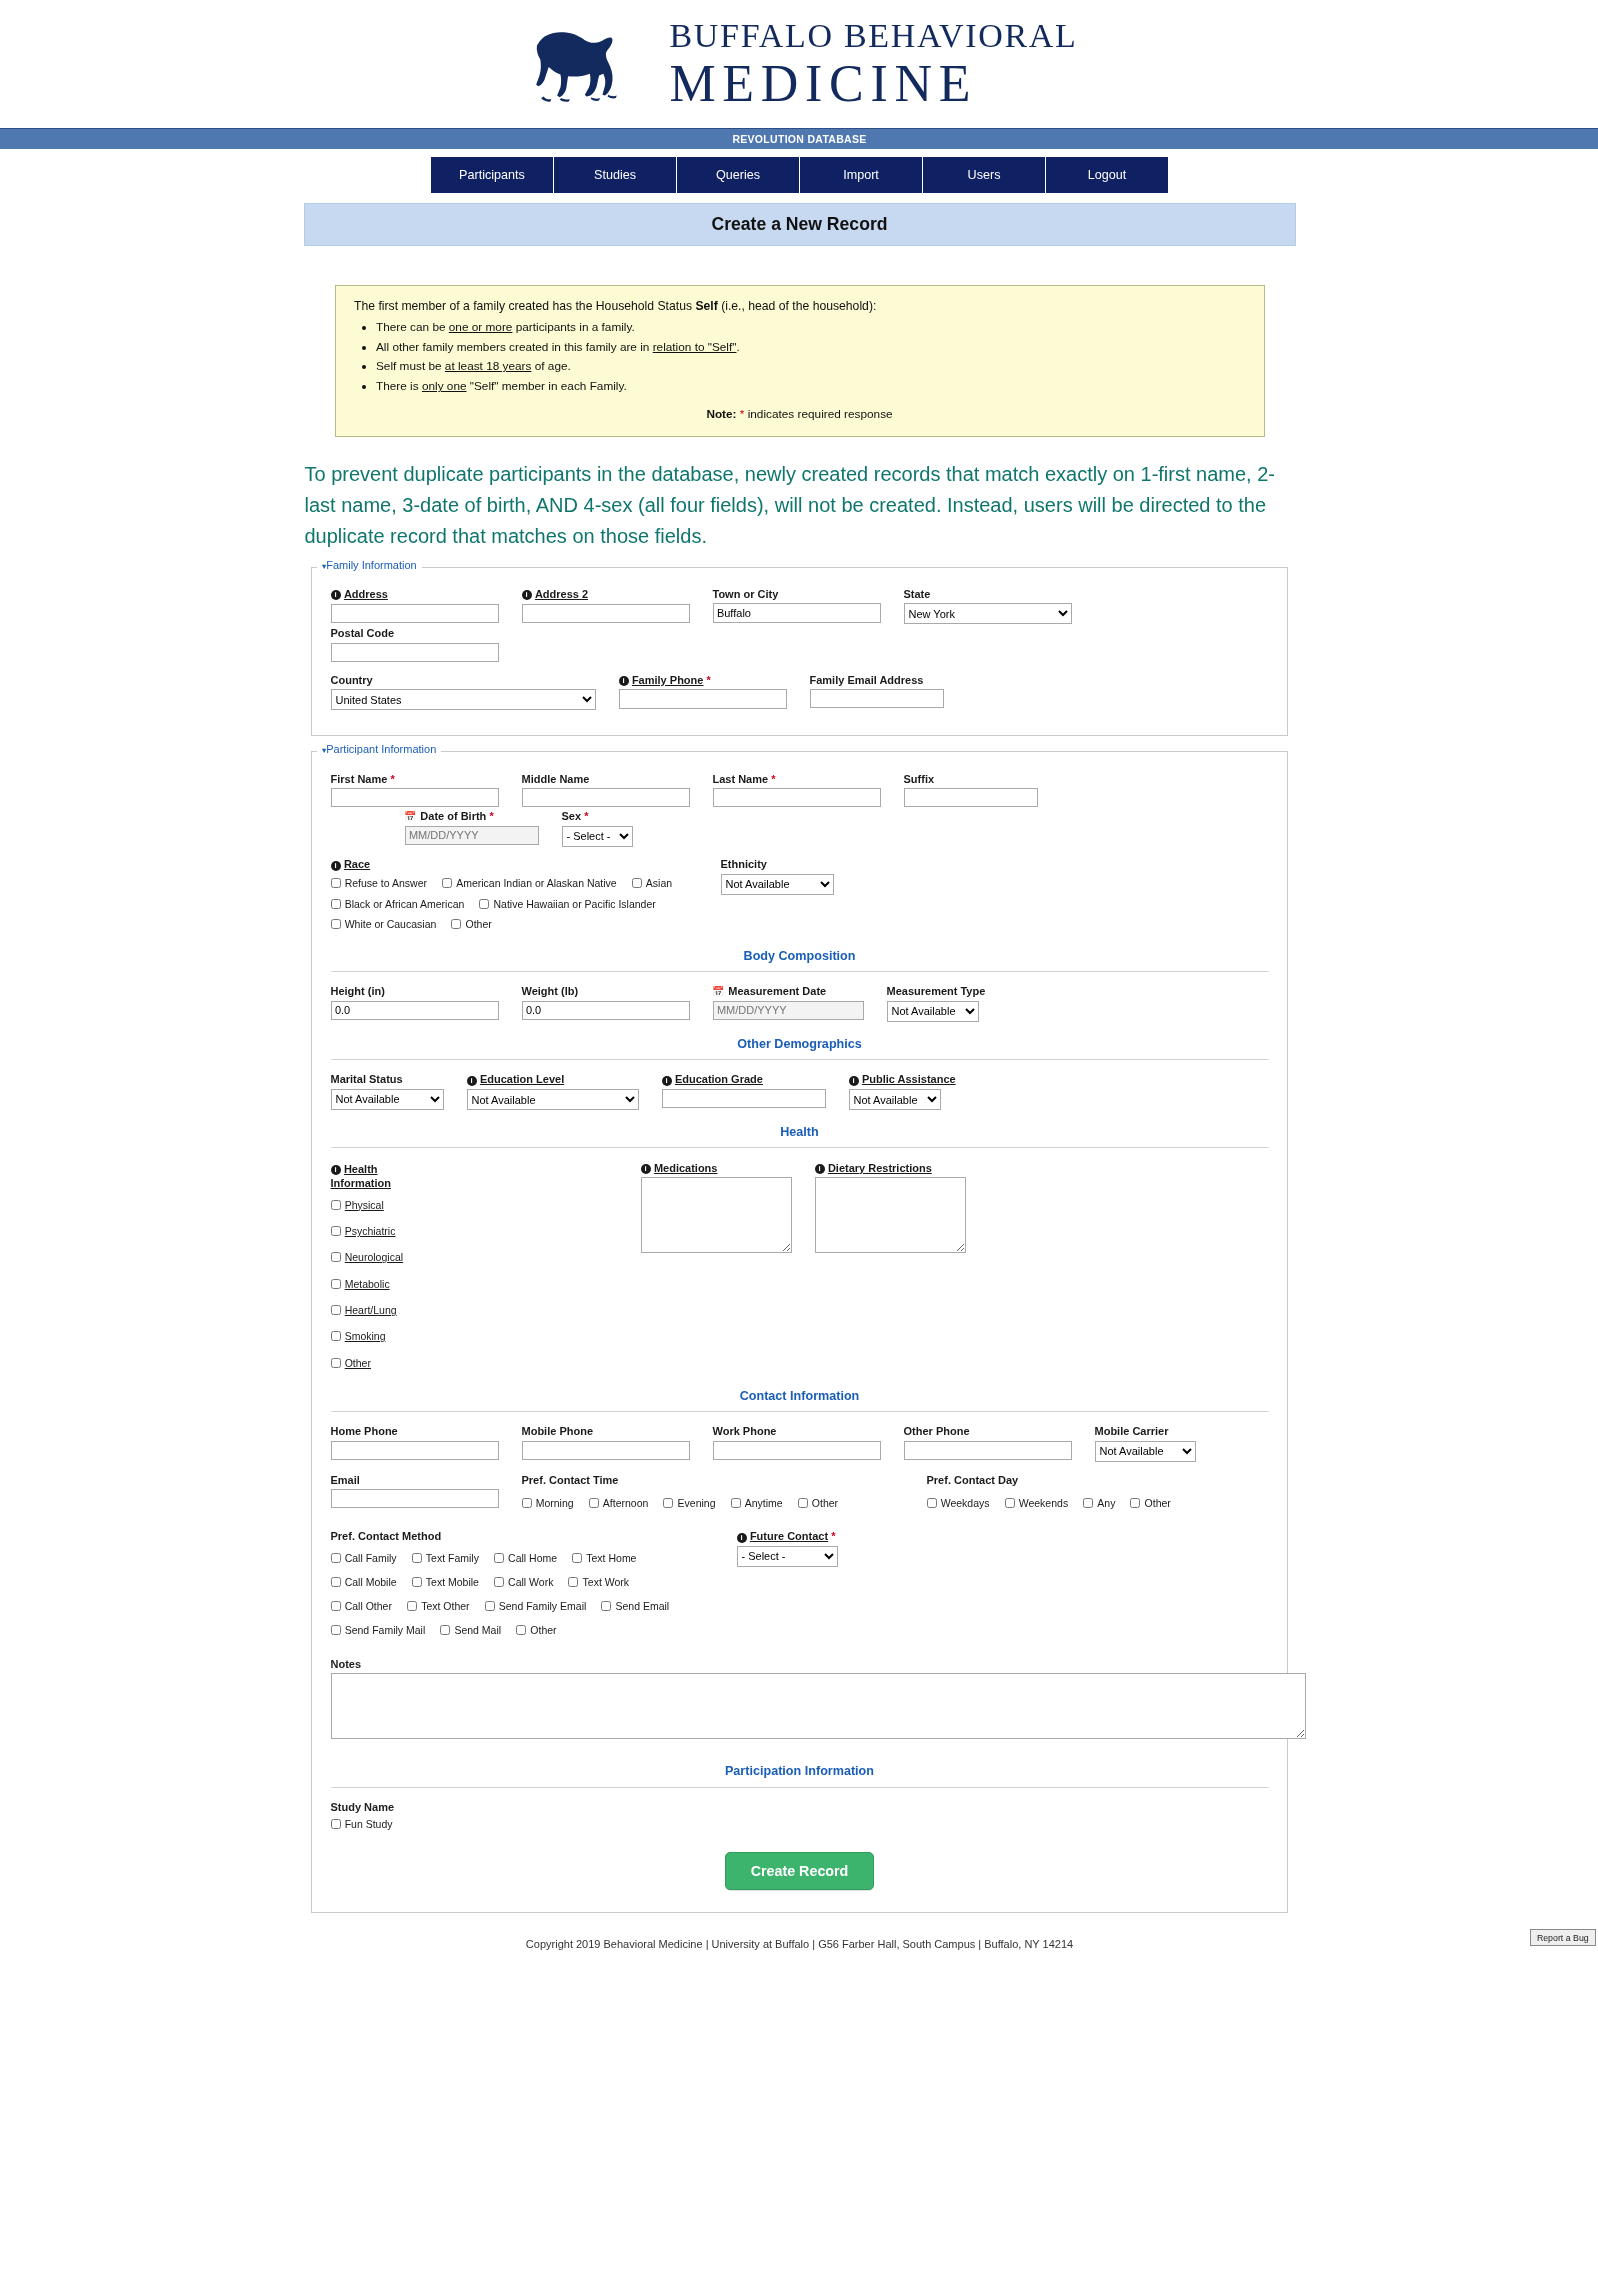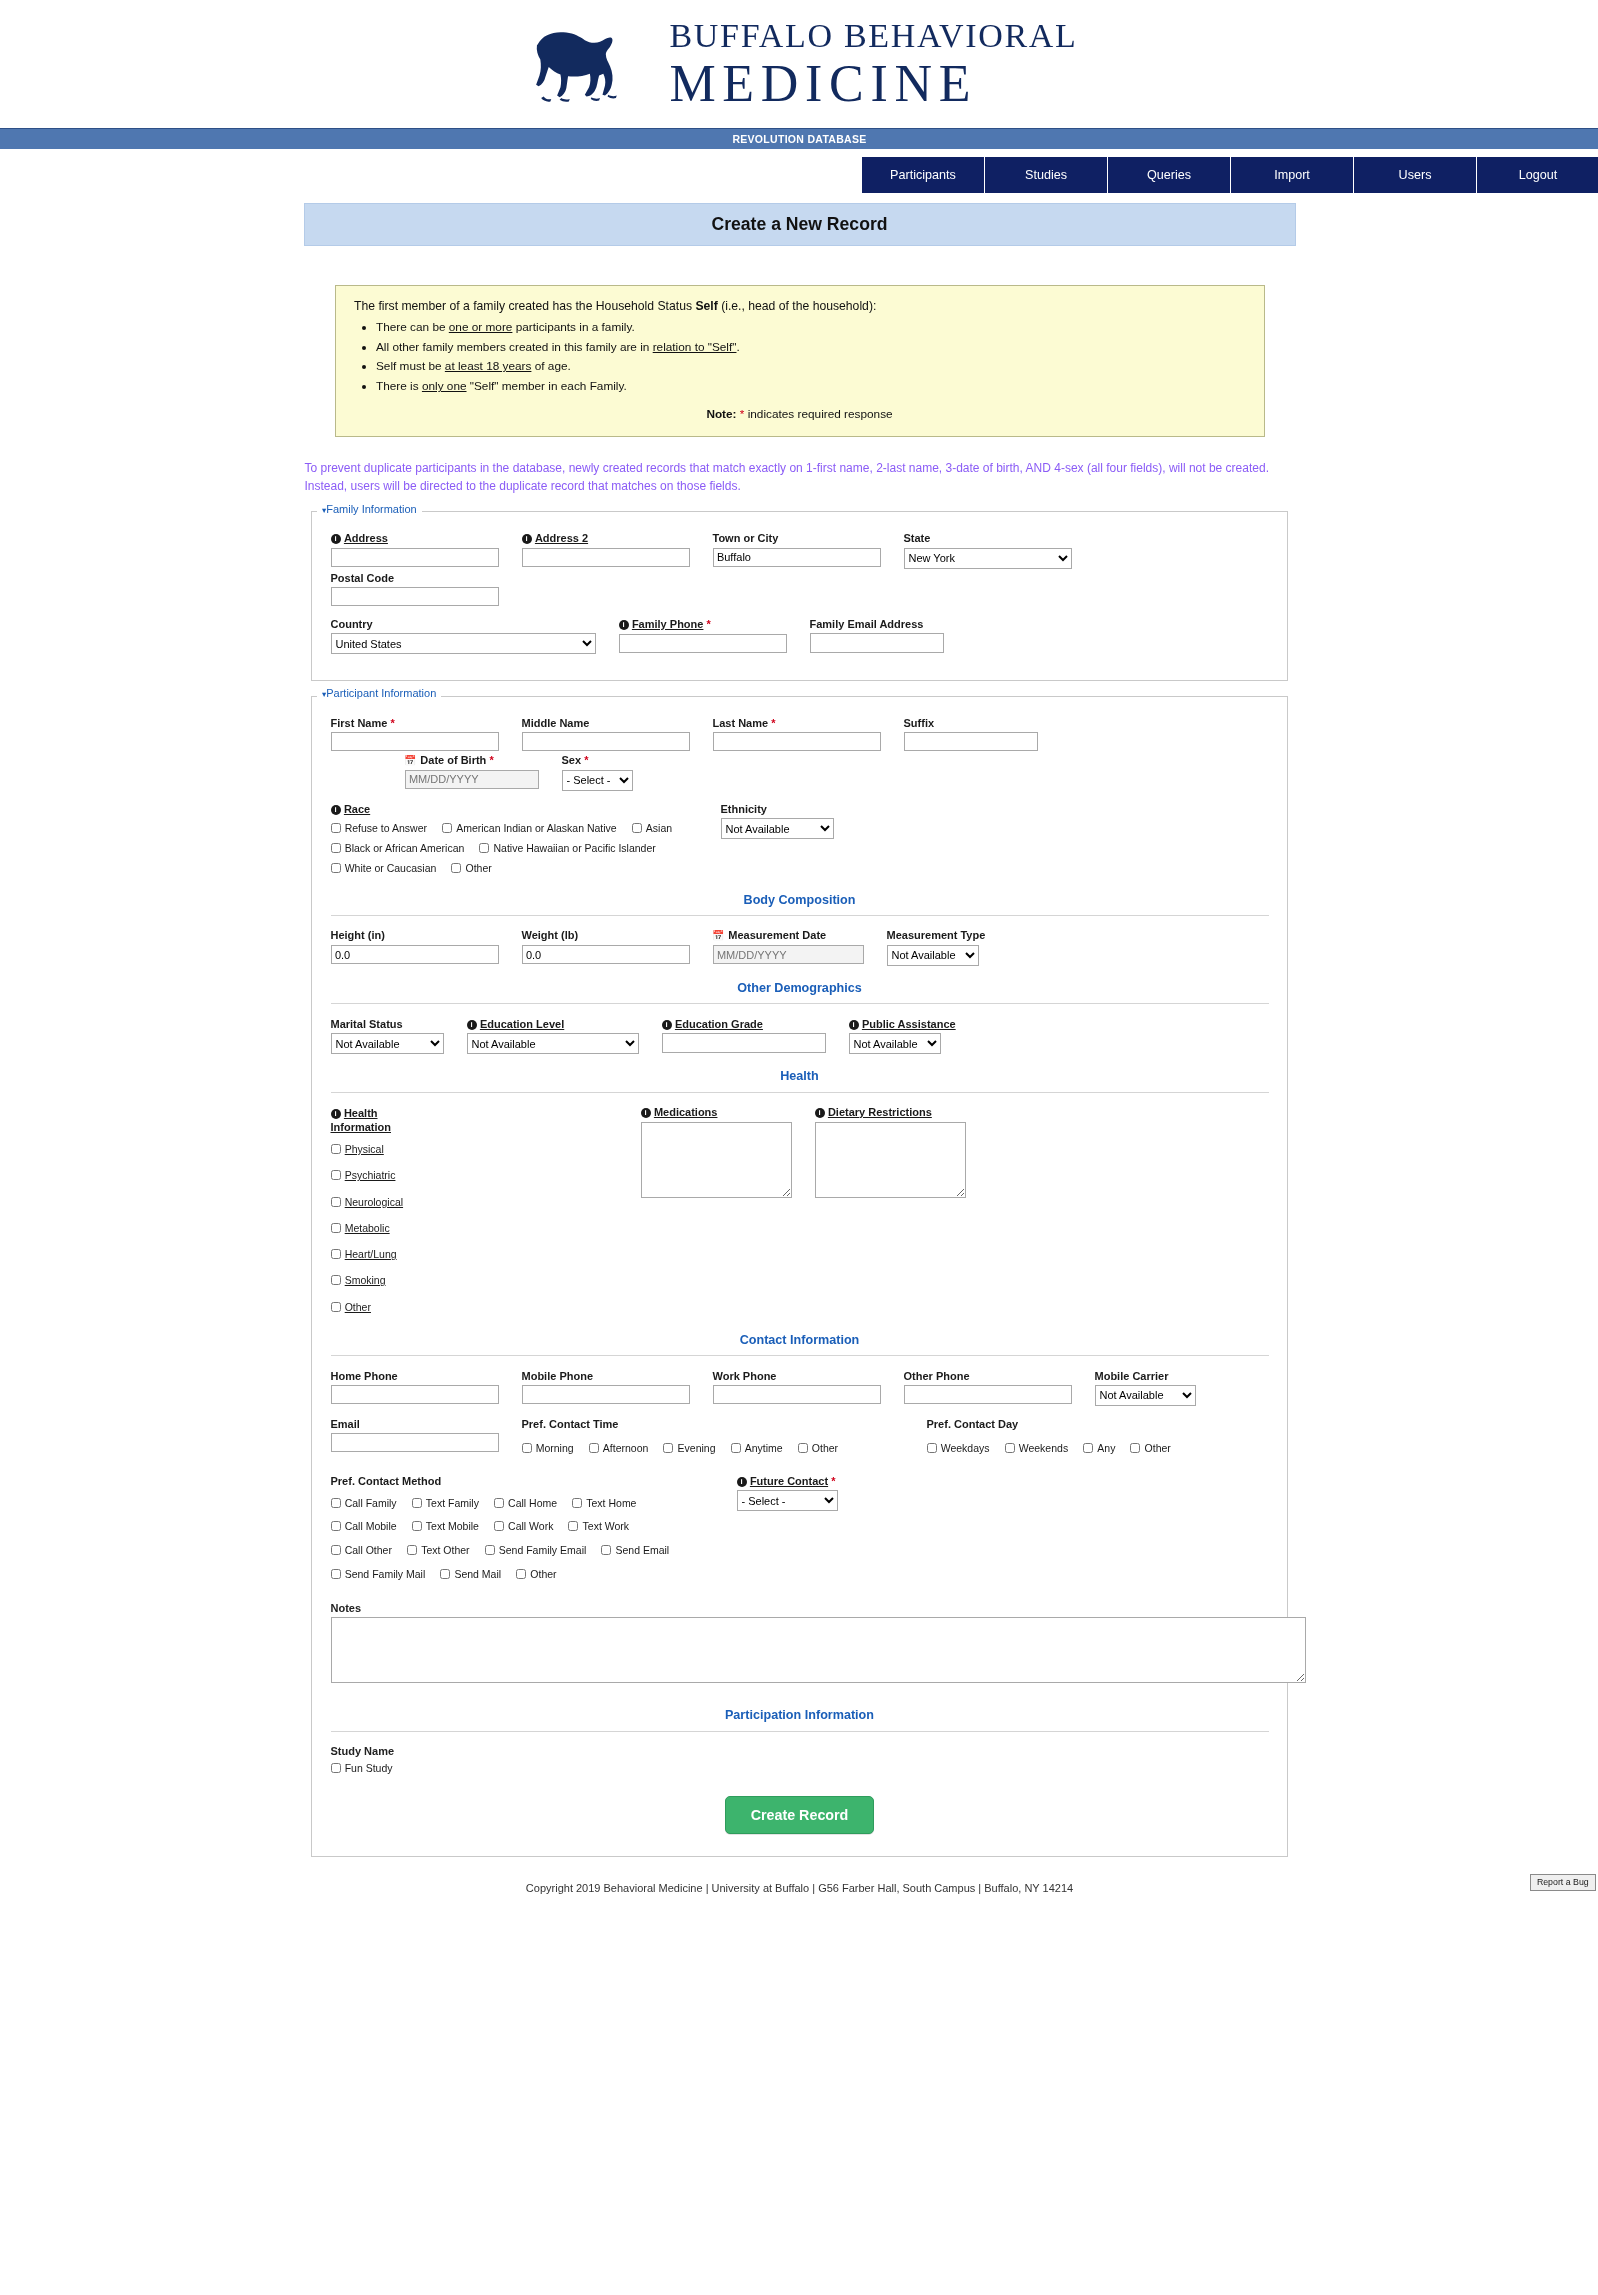--- a/index.html
+++ b/index.html
@@ -17,21 +17,21 @@
   .logo-wrap{display:flex;align-items:center;gap:22px;}
   .buffalo{width:126px;height:91px;}
   .logo-text{display:flex;flex-direction:column;line-height:1;}
   .logo-top{font-family:"Liberation Serif", serif;font-size:34px;letter-spacing:1.7px;color:#122a5e;}
   .logo-bottom{font-family:"Liberation Serif", serif;font-size:52px;letter-spacing:6.7px;color:#122a5e;font-weight:400;margin-top:5px;}
 
   .blue-band{background:#4f77b0;height:20px;display:flex;align-items:center;justify-content:center;border-top:1.7px solid #2e4f86;}
   .blue-band span{color:#ffffff;font-size:10.5px;font-weight:bold;letter-spacing:0.3px;}
 
   
-  .nav{display:flex;justify-content:flex-end;margin-top:7.6px;}
+  .nav{display:flex;justify-content:center;margin-top:7.6px;}
   .nav-inner{display:flex;}
   .nav-item{
     background:#0f2063;color:#fff;font-size:12.6px;
     padding:11px 0;width:122px;text-align:center;
     border-right:0.8px solid #ffffff;cursor:pointer;
   }
   .nav-item:last-child{border-right:none;}
 
   
   .title-bar{
@@ -46,21 +46,21 @@
   }
   .note-box p{margin:0 0 6.7px 0;}
   .note-box ul{margin:5px 0 5px 0;padding-left:22px;}
   .note-box li{margin:5.9px 0;font-size:11.8px;}
   .u{text-decoration:underline;}
   .note-foot{text-align:center;margin-top:13.4px;font-size:11.8px;}
   .req{color:#d0021b;}
 
   
   .gray-para{
-    width:990px;margin:22px auto 0 auto;color:#8b5cf6;font-size:12px;line-height:1.55;
+    width:990px;margin:22px auto 0 auto;color:#0f766e;font-size:20px;line-height:1.55;
   }
 
   
   .fs{
     width:975px;margin:15px auto 0 auto;border:0.8px solid #c9c9c9;background:#fff;position:relative;
     padding:11.8px 0 13.4px 0;
   }
   .fs-legend{
     position:absolute;top:-9.2px;left:5px;background:#fff;padding:0 5px;font-size:11px;color:#1a5eb8;
   }

